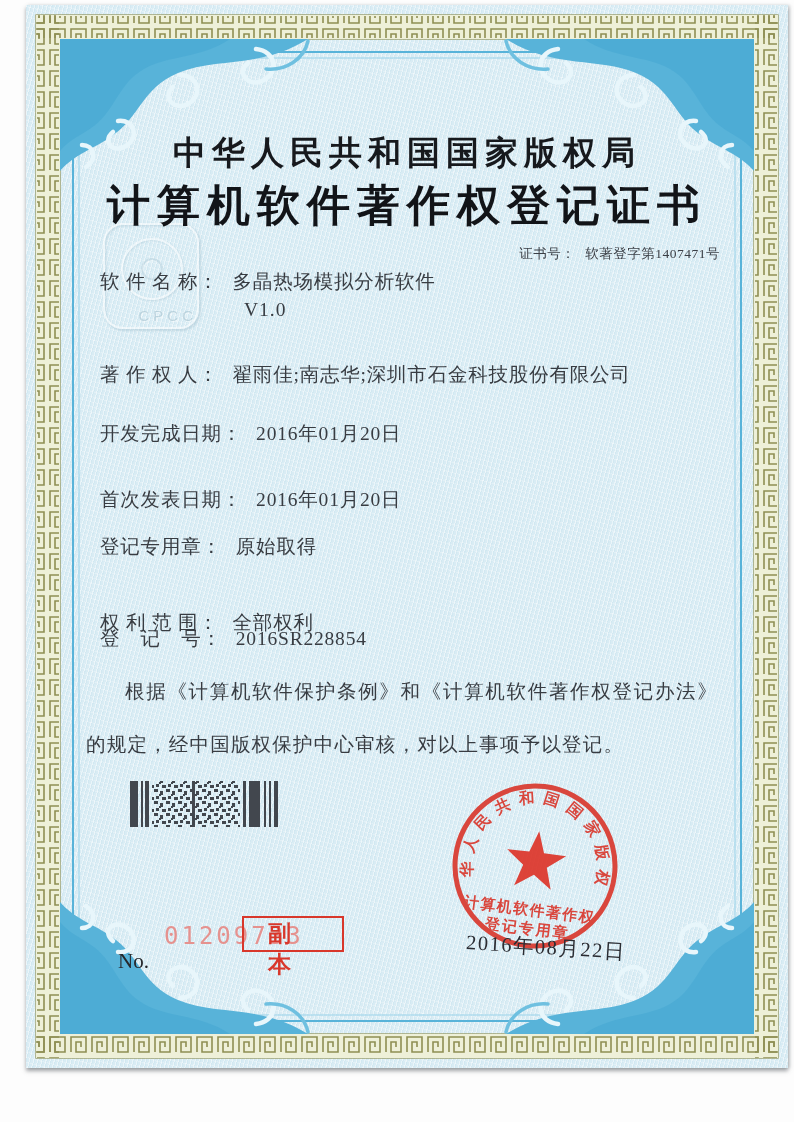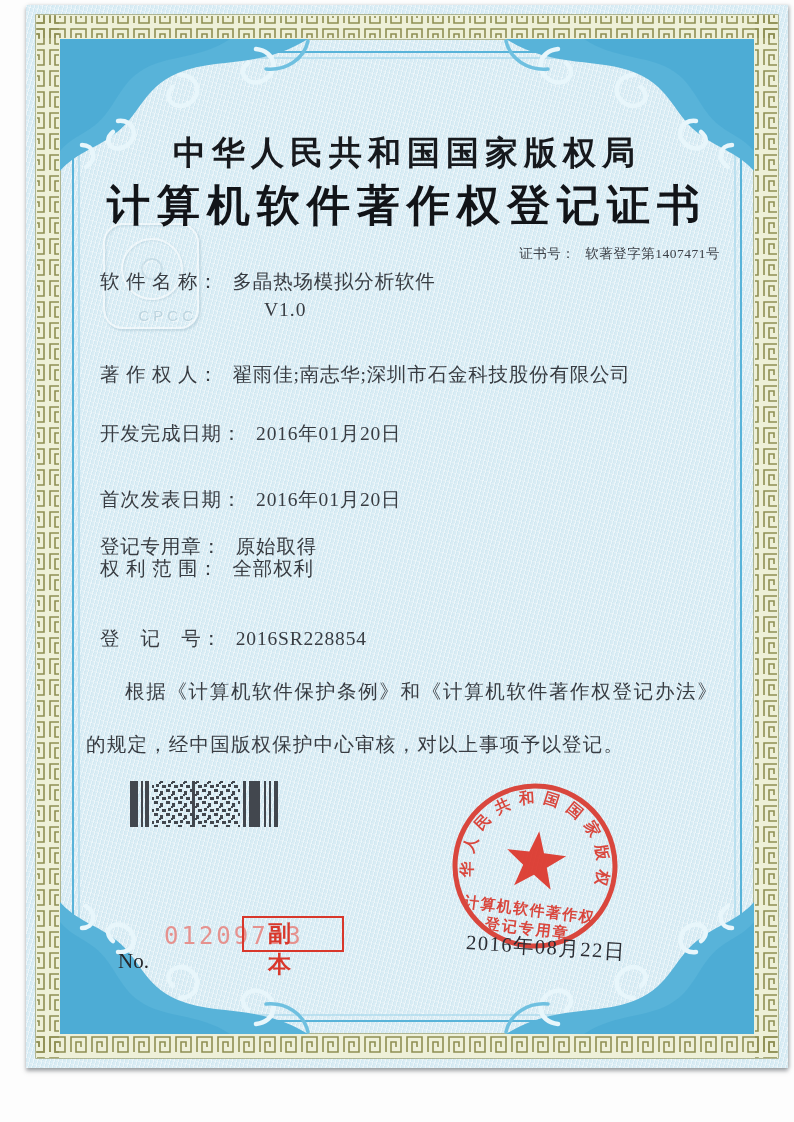--- a/index.html
+++ b/index.html
@@ -36,21 +36,21 @@
   .title1 { position:absolute; top:126px; left:0; width:100%; text-align:center;
     font-size:33px; font-weight:600; letter-spacing:6px; color:#17191d; }
   .title2 { position:absolute; top:172px; left:0; width:100%; text-align:center;
     font-size:43px; font-weight:700; letter-spacing:7px; color:#121418; }
   .certno { position:absolute; top:240px; right:68px; font-size:13.5px; color:#3a3e45; letter-spacing:.5px; }
   .certno .cn-label { margin-right:10px; }
 
   
   .row { position:absolute; left:74px; font-size:19.5px; color:#383c42; letter-spacing:.8px; white-space:nowrap; }
   .row .lbl { margin-right:14px; }
-  .val2 { position:absolute; left:218px; font-size:19.5px; color:#383c42; letter-spacing:1px;margin-left:20px; }
+  .val2 { position:absolute; left:218px; font-size:19.5px; color:#383c42; letter-spacing:1px; }
 
   
   .statement { position:absolute; left:60px; top:660px; width:632px;
     font-size:19.5px; line-height:53px; color:#383c42; letter-spacing:1.2px;
     text-indent:2em; text-align:justify; }
 
   
   .barcode { position:absolute; left:104px; top:772px; }
 
   
@@ -137,21 +137,21 @@
     </div>
     <div class="row" style="top:415px">
       <span class="lbl">开发完成日期：</span><span class="val">2016年01月20日</span>
     </div>
     <div class="row" style="top:481px">
       <span class="lbl">首次发表日期：</span><span class="val">2016年01月20日</span>
     </div>
     <div class="row" style="top:528px">
       <span class="lbl">登记专用章：</span><span class="val">原始取得</span>
     </div>
-    <div class="row" style="top:550px">
+    <div class="row" style="top:604px">
       <span class="lbl">权 利 范 围：</span><span class="val">全部权利</span>
     </div>
     <div class="row" style="top:620px">
       <span class="lbl">登　记　号：</span><span class="val">2016SR228854</span>
     </div>
 
     <div class="statement">根据《计算机软件保护条例》和《计算机软件著作权登记办法》的规定，经中国版权保护中心审核，对以上事项予以登记。</div>
 
     <svg class="barcode" width="165" height="58" viewBox="0 0 165 58" shape-rendering="crispEdges">
       <defs>

